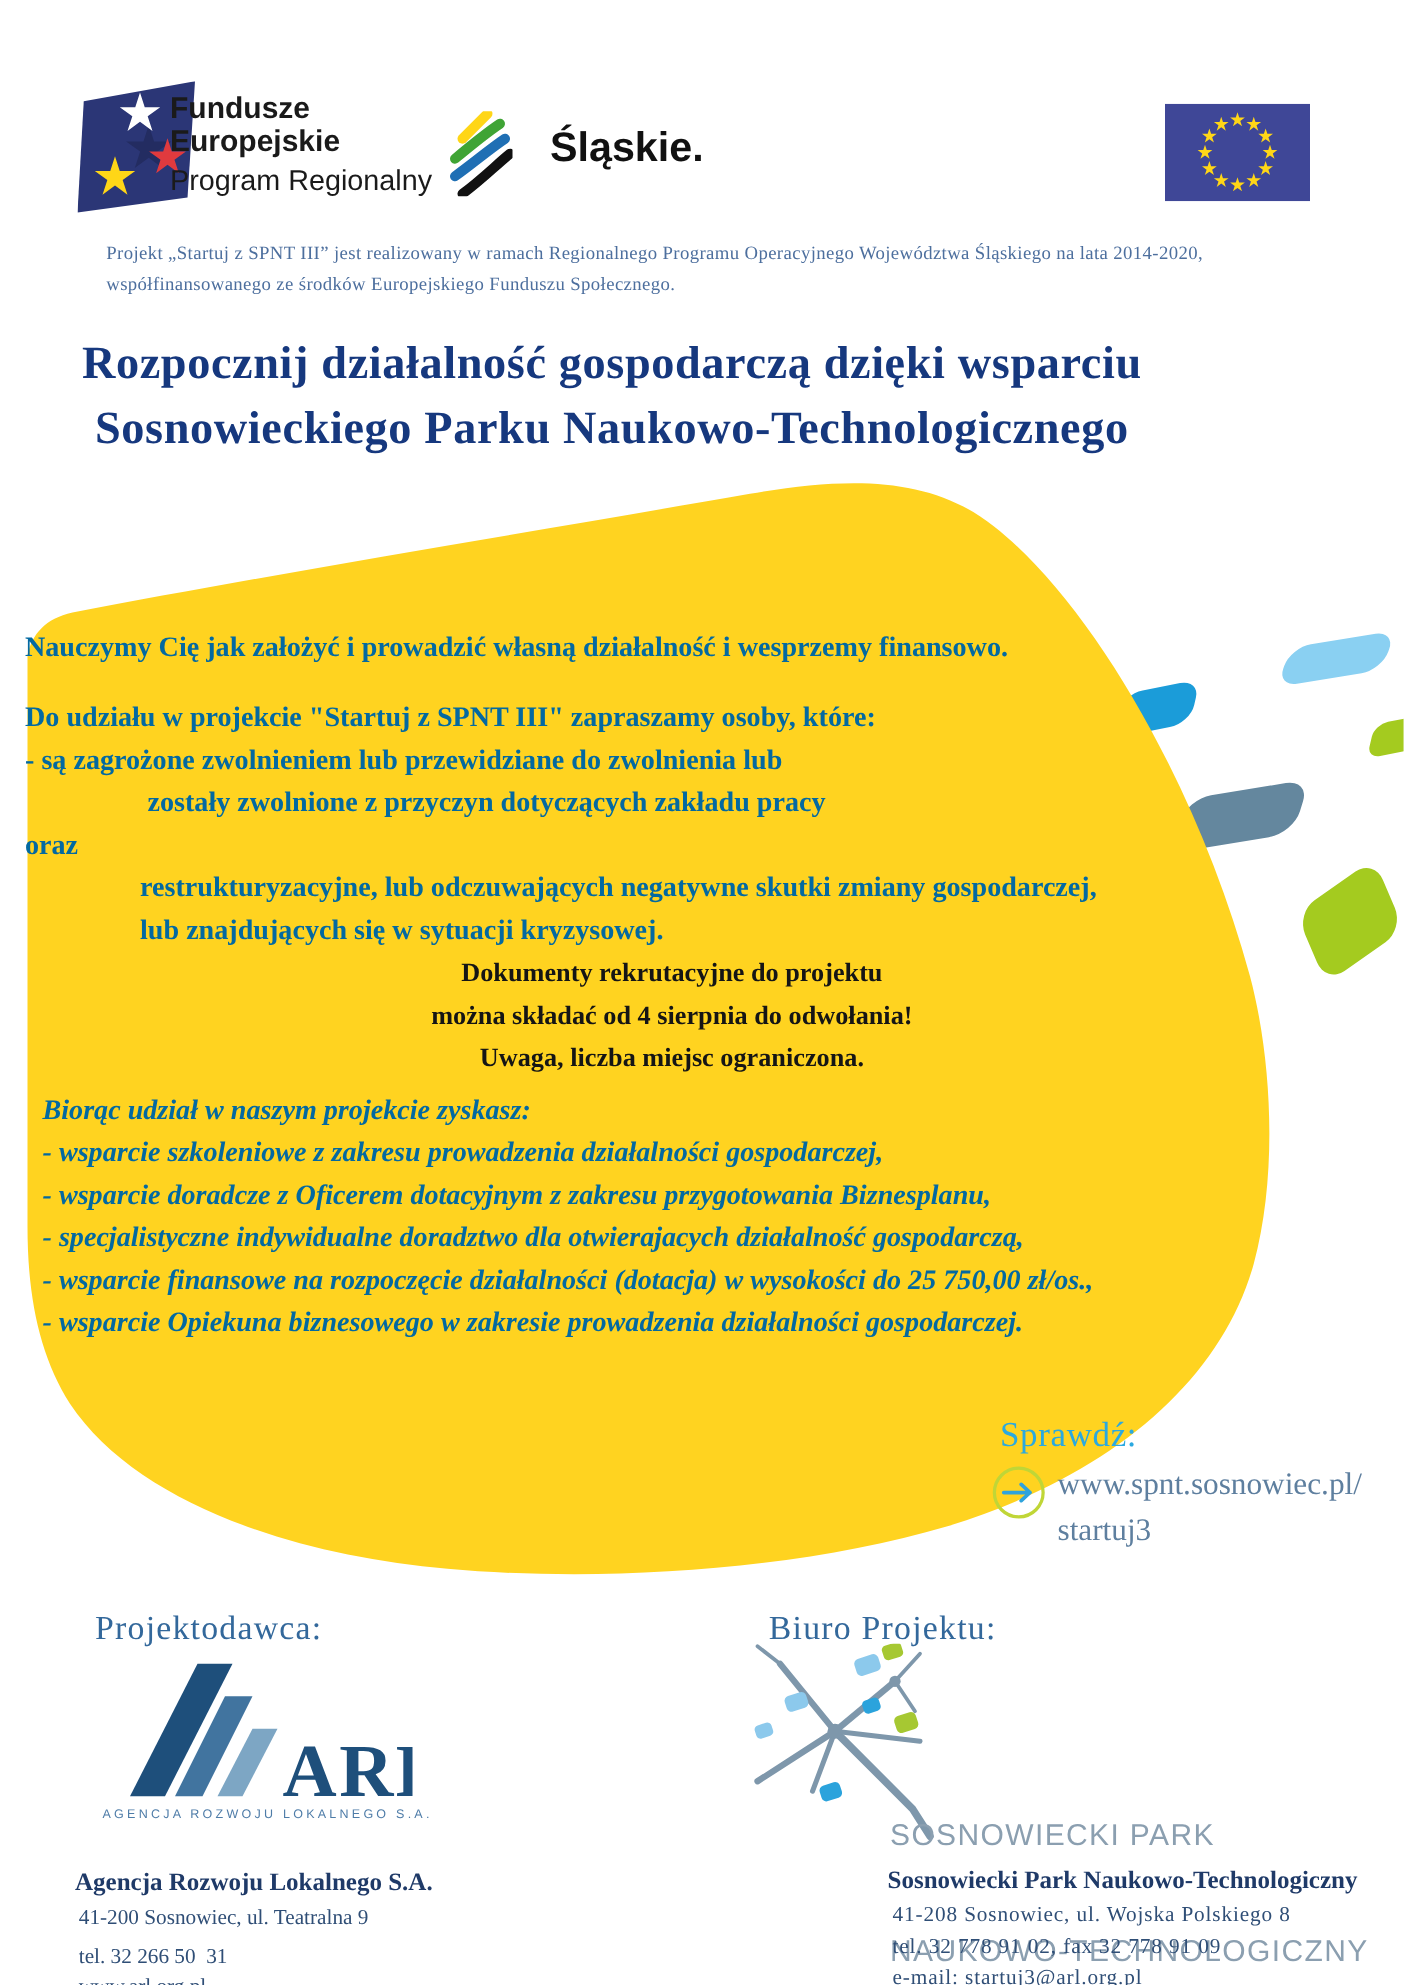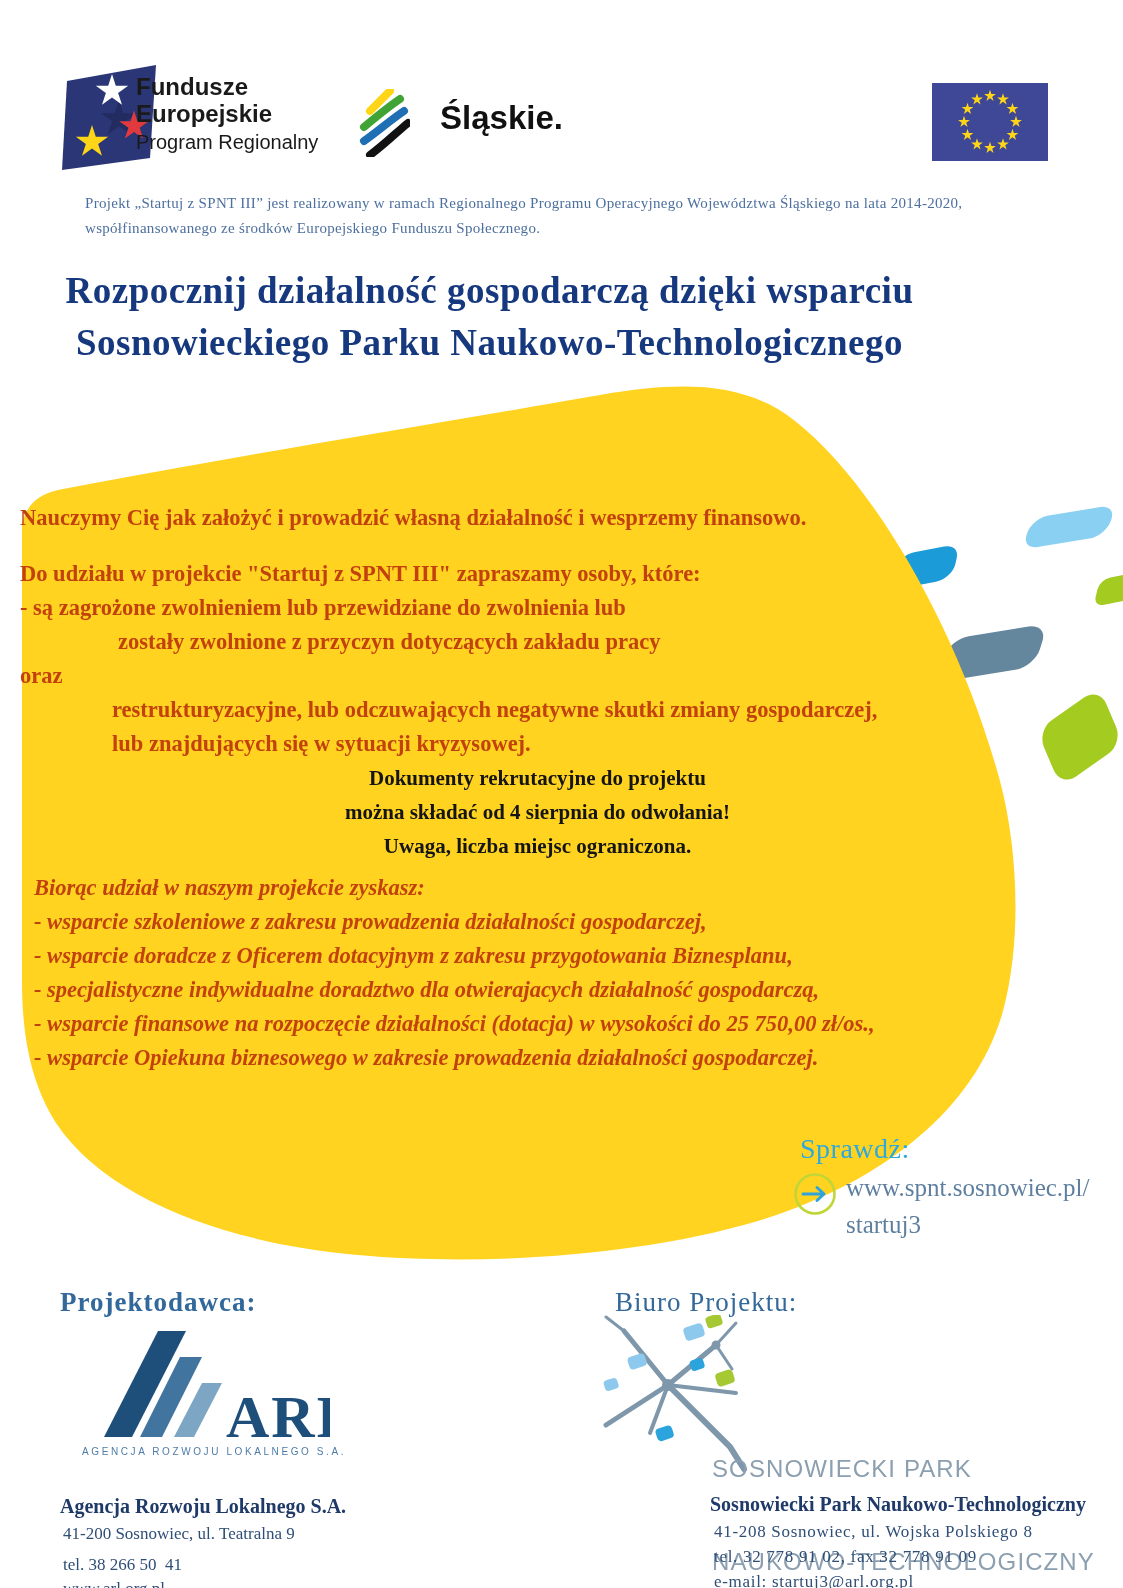--- a/index.html
+++ b/index.html
@@ -3,39 +3,39 @@
 <meta charset="utf-8">
 <style>
   html,body{margin:0;padding:0;background:#ffffff;}
   .poster{position:relative;width:1123px;height:1588px;background:#ffffff;overflow:hidden;
           font-family:"Liberation Serif",serif;margin-top:19px;}
   .abs{position:absolute;}
 
   
   .fe-text{left:136px;top:54px;color:#1a1a1a;font-family:"Liberation Sans",sans-serif;}
   .fe-line{font-size:24px;font-weight:bold;line-height:27px;}
-  .fe-sub{font-size:20px;margin-top:4px;text-align:right;}
+  .fe-sub{font-size:23px;margin-top:4px;text-align:right;}
   .slaskie-label{left:440px;top:80px;font-size:33px;font-weight:bold;color:#111;
                  font-family:"Liberation Sans",sans-serif;}
   .eu-text{left:590px;top:72px;width:318px;text-align:right;color:#1a1a1a;
            font-family:"Liberation Sans",sans-serif;}
   .eu-line1{font-size:27px;font-weight:bold;line-height:30px;}
   .eu-line2{font-size:20px;margin-top:3px;}
 
   
   .disclaimer{left:85px;top:172px;width:960px;color:#4d6f9e;font-size:15px;line-height:25px;
               letter-spacing:0.3px;}
 
   
   .title{left:0;top:246px;width:979px;text-align:center;color:#16387e;font-weight:bold;
          font-size:37px;line-height:52px;letter-spacing:0.5px;}
 
   
   .blob-text{left:20px;top:482px;width:1035px;}
-  .blob-line{font-size:22.5px;font-weight:bold;color:#c2410c;line-height:34px;white-space:pre;}
+  .blob-line{font-size:22.5px;font-weight:bold;color:#0369a1;line-height:34px;white-space:pre;}
   .gap{height:22px;}
   .ind1{padding-left:98px;}
   .ind2{padding-left:92px;}
   .black-line{font-size:21px;font-weight:bold;color:#151515;line-height:34px;text-align:center;}
   .benefit{padding-left:14px;font-style:italic;}
 
   
   .sprawdz{left:800px;top:1114px;font-size:28px;color:#2ba9e0;letter-spacing:0.5px;}
   .url-icon{left:792px;top:1152px;}
   .url-text{left:846px;top:1150px;width:270px;color:#5e7f9f;font-size:25px;line-height:37px;}
@@ -165,33 +165,33 @@
   <div class="abs sprawdz">Sprawdź:</div>
   <svg class="abs url-icon" width="46" height="46" viewBox="0 0 46 46">
     <circle cx="23" cy="23" r="19.5" fill="none" stroke="#c0d637" stroke-width="2.6"></circle>
     <path d="M11 23 H31 M25 16.5 L32 23 L25 29.5" fill="none" stroke="#2fa3dc" stroke-width="3" stroke-linecap="round" stroke-linejoin="round"></path>
   </svg>
   <div class="abs url-text">
     <div>www.spnt.sosnowiec.pl/</div>
     <div>startuj3</div>
   </div>
 
-  <div class="abs foot-head" style="left:60px;top:1268px;font-weight:bold;">Projektodawca:</div>
+  <div class="abs foot-head" style="left:76px;top:1268px;">Projektodawca:</div>
 
   <svg class="abs" style="left:80px;top:1306px;" width="250" height="118" viewBox="0 0 250 118">
     <polygon points="24,112 78,6 106,6 52,112" fill="#1e4f7b"></polygon>
     <polygon points="60,112 100,32 122,32 82,112" fill="#41749f"></polygon>
     <polygon points="94,112 122,58 142,58 114,112" fill="#7da6c4"></polygon>
     <text x="146" y="112" font-family="Liberation Serif, serif" font-weight="bold" font-size="60" fill="#1e4f7b" letter-spacing="2">ARL</text>
   </svg>
   <div class="abs arl-sub">AGENCJA ROZWOJU LOKALNEGO S.A.</div>
 
   <div class="abs contact-name" style="left:60px;top:1476px;">Agencja Rozwoju Lokalnego S.A.</div>
   <div class="abs contact" style="left:63px;top:1503px;">41-200 Sosnowiec, ul. Teatralna 9</div>
-  <div class="abs contact" style="left:63px;top:1534px;">tel. 38 266 50  41</div>
+  <div class="abs contact" style="left:63px;top:1534px;">tel. 32 266 50  31</div>
   <div class="abs contact" style="left:63px;top:1558px;">www.arl.org.pl</div>
 
   <div class="abs foot-head" style="left:615px;top:1268px;">Biuro Projektu:</div>
 
   <svg class="abs" style="left:598px;top:1296px;" width="150" height="164" viewBox="0 0 150 164">
     <g stroke="#7e97ab" stroke-linecap="round" fill="none">
       <path d="M70 70 L8 110" stroke-width="5"></path>
       <path d="M70 70 L132 132 L146 154" stroke-width="6"></path>
       <path d="M70 70 L26 16" stroke-width="5"></path>
       <path d="M70 70 L118 30" stroke-width="5"></path>

